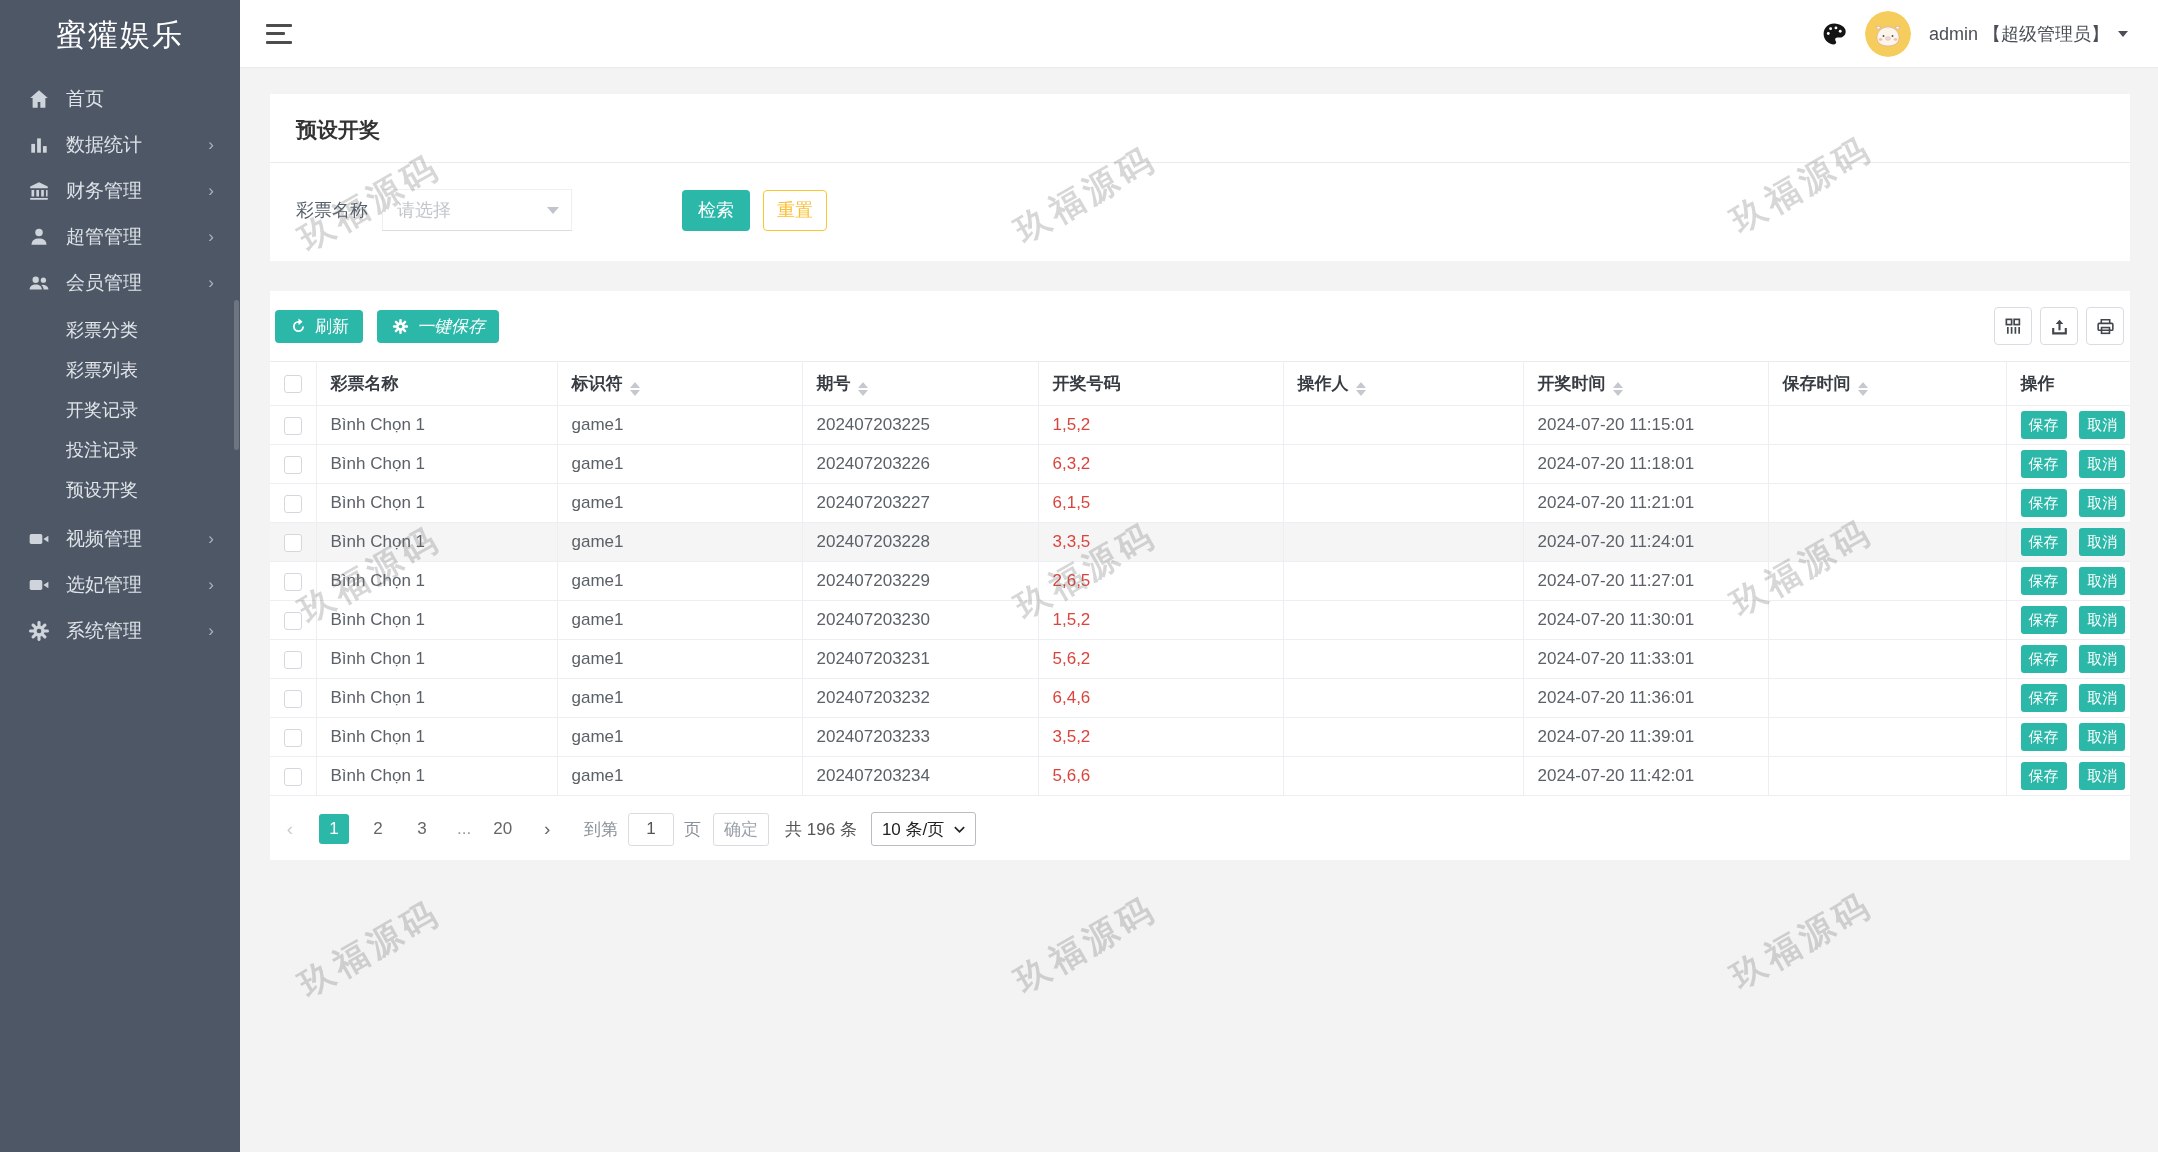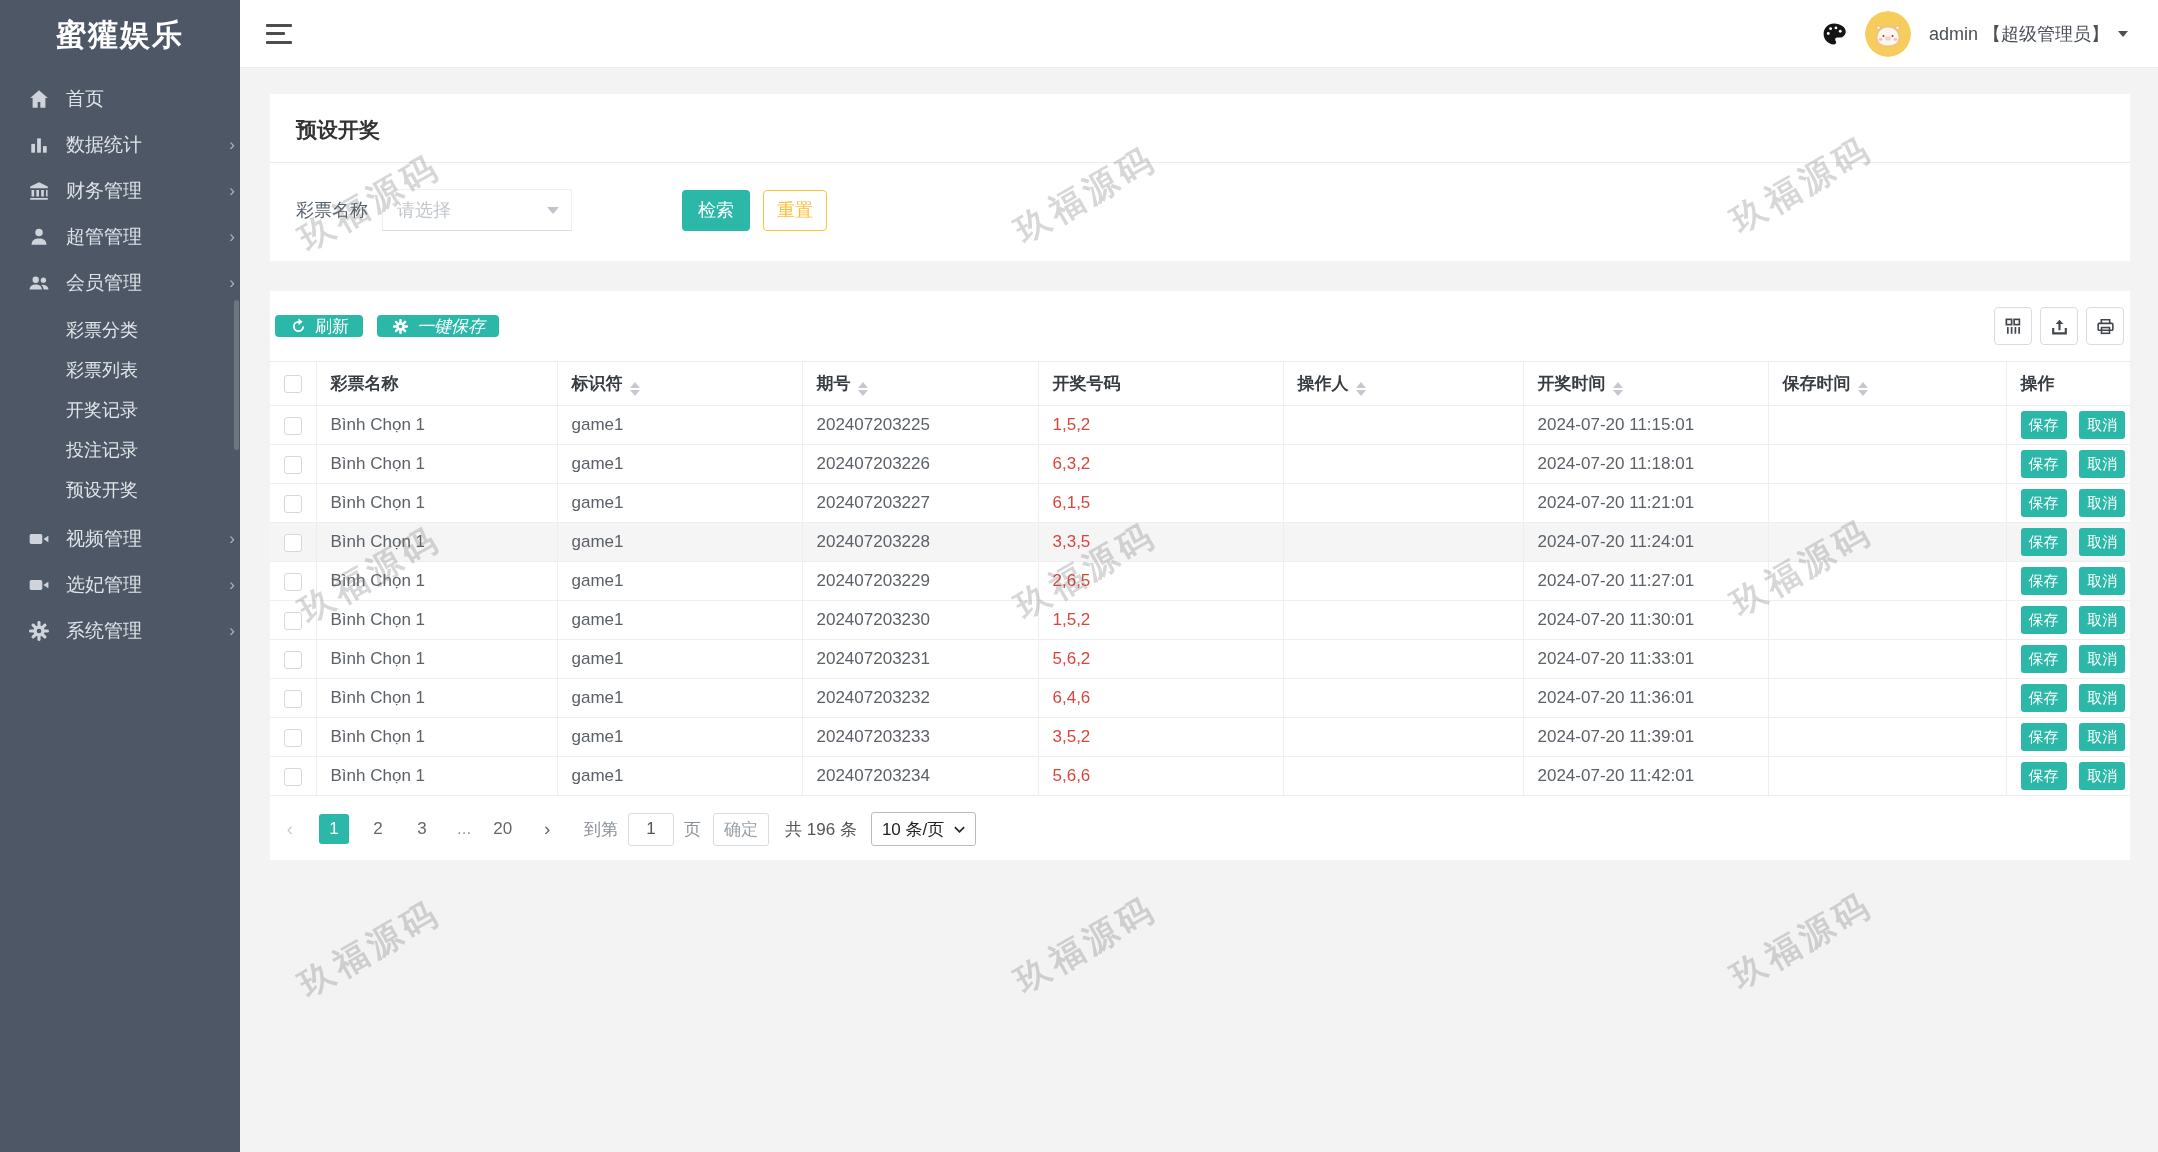--- a/index.html
+++ b/index.html
@@ -2,24 +2,24 @@
 <html><head>
 <meta charset="utf-8">
 <style>
   * { margin:0; padding:0; box-sizing:border-box; }
   html,body { width:2158px; height:1152px; overflow:hidden;
     font-family:"Liberation Sans","DejaVu Sans",sans-serif; background:#f3f3f4; color:#333; }
 
   
   .sidebar { position:absolute; left:0; top:0; width:240px; height:1152px; background:#4d5766; z-index:10; }
   .logo { height:70px; display:flex; align-items:center; justify-content:center;
-    color:#fff; font-size:30px; font-weight:700; letter-spacing:2px; }
+    color:#fff; font-size:30px; font-weight:400; letter-spacing:2px; }
   .menu { margin-top:6px; }
   .menu-item { position:relative; height:46px; display:flex; align-items:center;
-    padding:0 5px 0 28px; color:#dfe3e8; font-size:19px; cursor:pointer; }
+    padding:0 26px 0 28px; color:#dfe3e8; font-size:19px; cursor:pointer; }
   .menu-item .mi-icon { width:22px; height:22px; margin-right:16px; flex:0 0 22px; color:#cfd4db; }
   .menu-item .mi-icon svg { width:100%; height:100%; display:block; }
   .menu-item.active { background:#434c59; }
   .chev { margin-left:auto; font-size:17px; color:#aeb4bd; transform:rotate(0deg); display:inline-block; }
   .chev.right { transform:rotate(0deg); }
   .chev.down { transform:rotate(90deg); }
   .submenu { padding:4px 0 6px; }
   .submenu-item { height:40px; display:flex; align-items:center; padding-left:66px;
     color:#e2e6ea; font-size:18px; cursor:pointer; }
   .copyright { margin-top:46px; padding:0 16px 0 26px; color:#aab0b9; font-size:16px; line-height:1.75; width:220px; }
@@ -53,21 +53,21 @@
     display:flex; align-items:center; padding:0 12px 0 14px; cursor:pointer; background:#fff; }
   .select-box .ph { color:#c3c7cc; font-size:18px;text-align:right; }
   .select-box .tri { margin-left:auto; width:0; height:0; border-left:6px solid transparent;
     border-right:6px solid transparent; border-top:7px solid #c0c4cc; }
   .btn { border:none; border-radius:4px; cursor:pointer; font-family:inherit; }
   .btn-search { margin-left:110px; width:68px; height:41px; background:#2bb8a8; color:#fff; font-size:18px; }
   .btn-reset { margin-left:13px; width:64px; height:41px; background:#fff; border:1px solid #fbc531; color:#fbbe30; font-size:18px; border-radius:4px; }
 
   .panel2 { margin-top:30px; padding:16px 0 14px; }
   .toolbar { display:flex; align-items:center; margin:0 6px 16px 5px; }
-  .btn-teal { background:#2bb8a8; color:#fff; height:22px; display:inline-flex; align-items:center;
+  .btn-teal { background:#2bb8a8; color:#fff; height:33px; display:inline-flex; align-items:center;
     gap:7px; padding:0 14px; font-size:17px; border-radius:4px; }
   .btn-teal svg { width:19px; height:19px; }
   .btn-teal + .btn-teal { margin-left:14px;font-style:italic; }
   .tool-icons { margin-left:auto; display:flex; gap:8px; }
   .icon-btn { width:38px; height:38px; border:1px solid #d9dce1; border-radius:4px; background:#fff;
     display:flex; align-items:center; justify-content:center; cursor:pointer; color:#41454c; }
   .icon-btn svg { width:21px; height:21px; }
 
   
   table.grid { width:1860px; border-collapse:collapse; table-layout:fixed; border-top:1px solid #e9ebee; }

